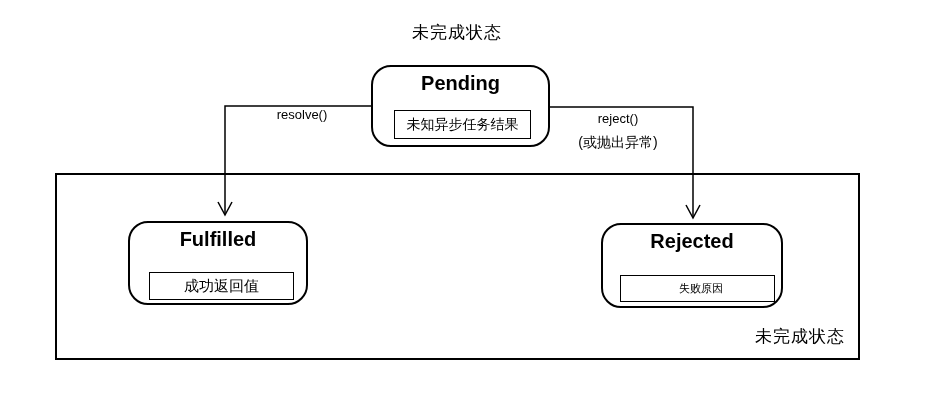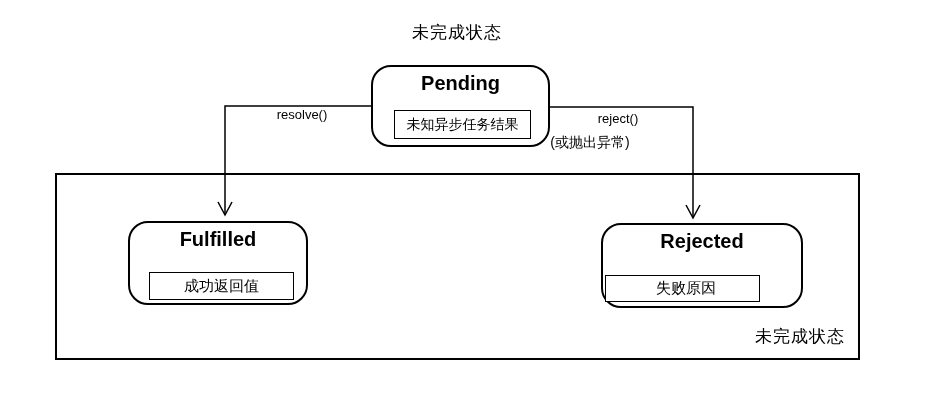--- a/index.html
+++ b/index.html
@@ -67,31 +67,31 @@
     align-items: center;
     justify-content: center;
     font-size: 14px;
     white-space: nowrap;
     background: #ffffff;
   }
   .node-pending { left: 371px; top: 65px; width: 179px; height: 82px; }
   .node-pending .node-value { left: 21px; top: 43px; width: 137px; height: 29px; }
   .node-fulfilled { left: 128px; top: 221px; width: 180px; height: 84px; }
   .node-fulfilled .node-value { left: 19px; top: 49px; width: 145px; height: 28px; font-size: 15px; }
-  .node-rejected { left: 601px; top: 223px; width: 202px; height: 85px; }
-  .node-rejected .node-value { left: 2px; top: 50px; width: 155px; height: 27px; font-size: 15px; padding-left: 7px; }
+  .node-rejected { left: 601px; top: 223px; width: 182px; height: 85px; }
+  .node-rejected .node-value { left: 17px; top: 50px; width: 155px; height: 27px; font-size: 11px; padding-left: 7px; }
   .edge-label {
     position: absolute;
     font-size: 13px;
     text-align: center;
     white-space: nowrap;
   }
   .edge-resolve { left: 267px; top: 107px; width: 70px; }
   .edge-reject { left: 573px; top: 111px; width: 90px; }
-  .edge-reject-sub { left: 530px; top: 134px; width: 120px; font-size: 14px; }
+  .edge-reject-sub { left: 558px; top: 134px; width: 120px; font-size: 14px; }
 </style>
 </head>
 <body>
 
 <div class="canvas">
 
   <svg class="connectors" viewBox="0 0 940 410" xmlns="http://www.w3.org/2000/svg">
     <g stroke="#000000" stroke-width="1.5" fill="none">
       <path d="M 371 106 L 225 106 L 225 214"></path>
       <path d="M 218 202 L 225 215 L 232 202"></path>

